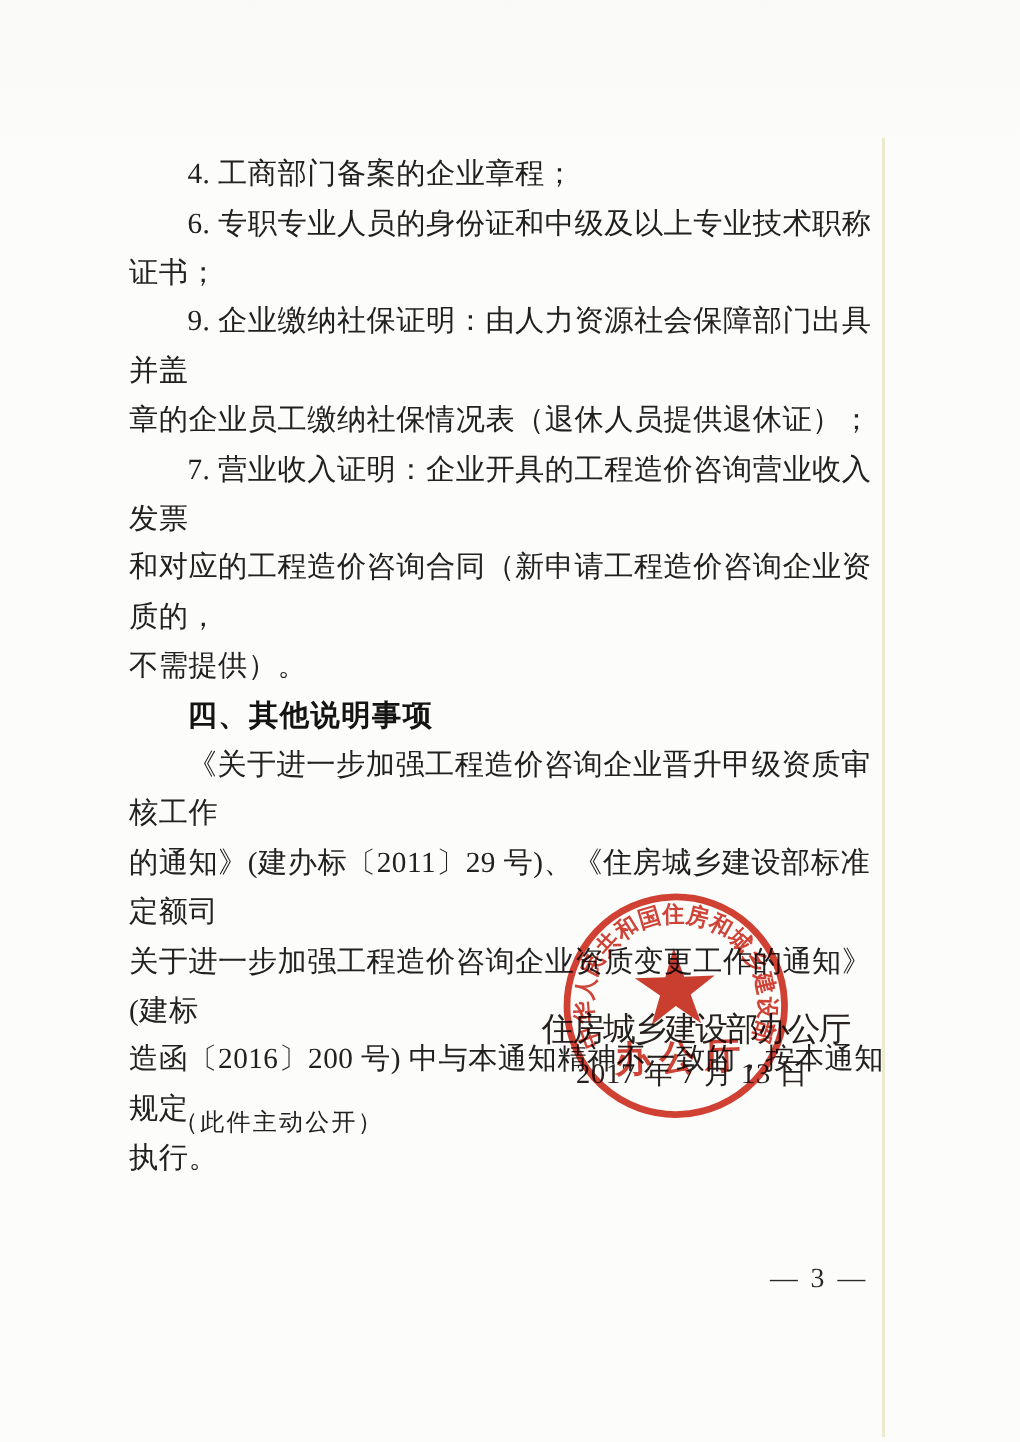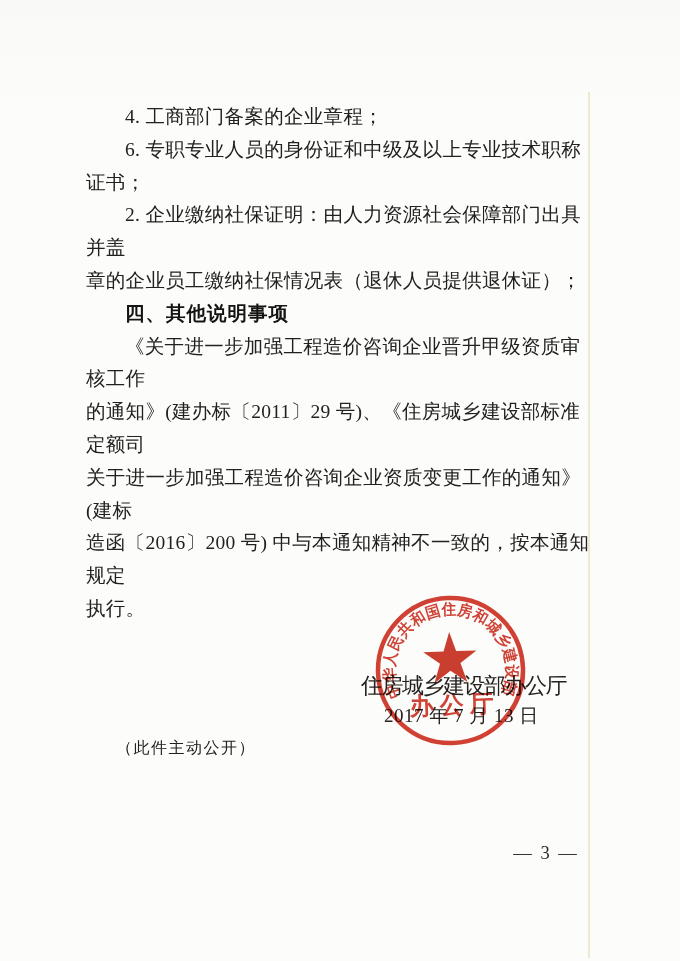--- a/index.html
+++ b/index.html
@@ -53,23 +53,26 @@
 <div class="page">
 
   <div class="scan-line"></div>
 
   <div class="doc-body">
 
       <p>4. 工商部门备案的企业章程；</p>
 
       <p>6. 专职专业人员的身份证和中级及以上专业技术职称证书；</p>
 
-      <p>2. 企业缴纳社保证明：由人力资源社会保障部门出具并盖
+      <p>9. 企业缴纳社保证明：由人力资源社会保障部门出具并盖
 章的企业员工缴纳社保情况表（退休人员提供退休证）；</p>
 
+      <p>7. 营业收入证明：企业开具的工程造价咨询营业收入发票
+和对应的工程造价咨询合同（新申请工程造价咨询企业资质的，
+不需提供）。</p>
 
       <p class="heading">四、其他说明事项</p>
 
       <p>《关于进一步加强工程造价咨询企业晋升甲级资质审核工作
 的通知》(建办标〔2011〕29 号)、《住房城乡建设部标准定额司
 关于进一步加强工程造价咨询企业资质变更工作的通知》(建标
 造函〔2016〕200 号) 中与本通知精神不一致的，按本通知规定
 执行。</p>
 
     </div>

